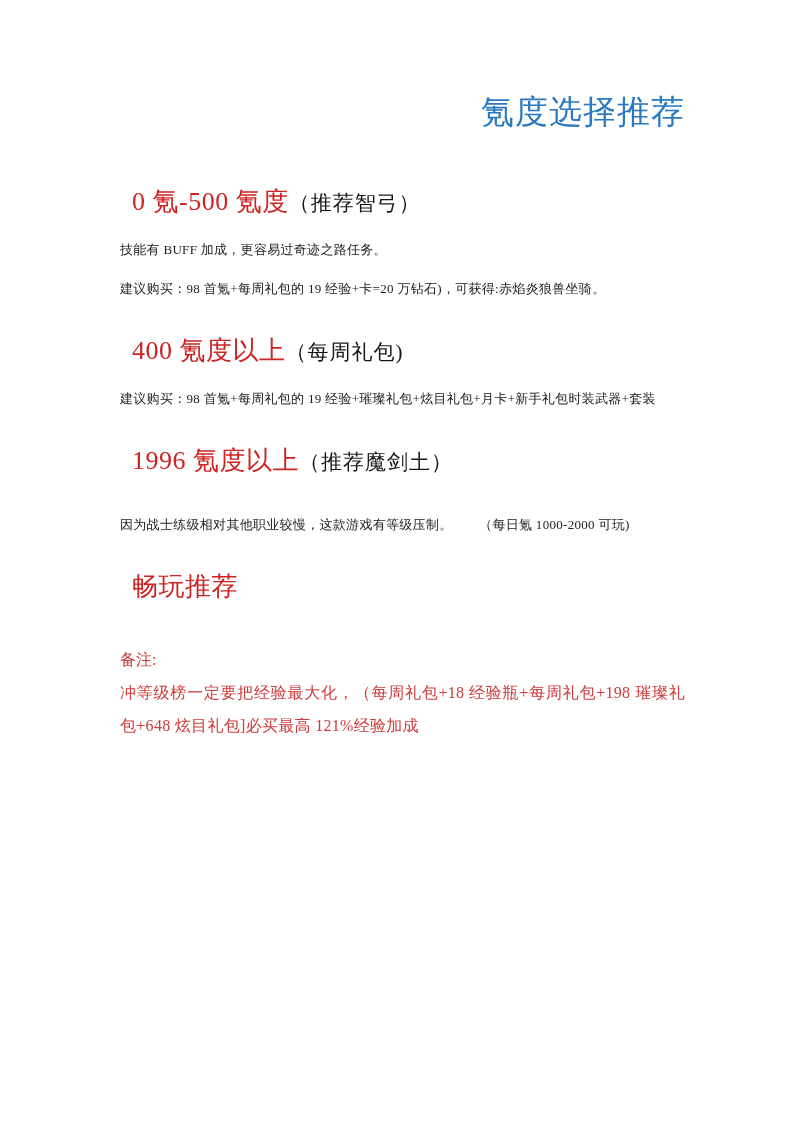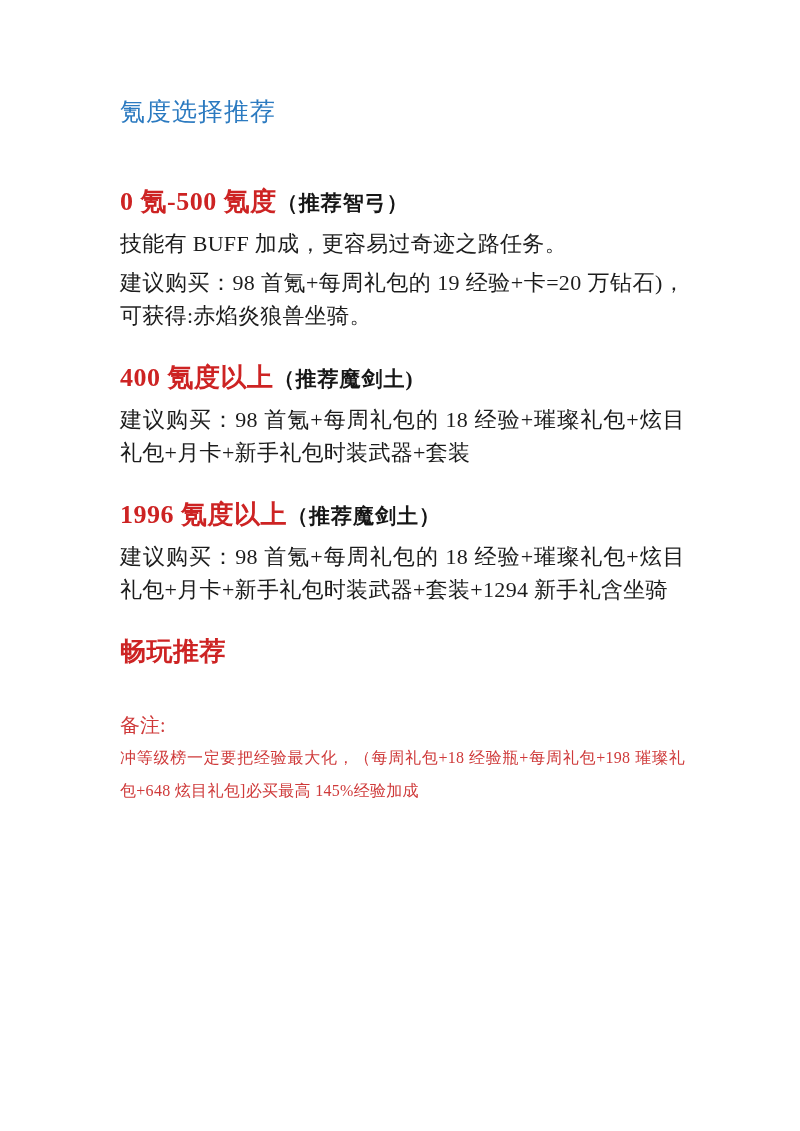--- a/index.html
+++ b/index.html
@@ -12,60 +12,60 @@
     width: 800px;
     height: 1131px;
     background: #ffffff;
     overflow: hidden;
     font-family: "Liberation Serif", "DejaVu Serif", serif;
     box-sizing: border-box;
     padding: 90px 115px 0 120px;
   }
   .doc-title {
     margin: 0;
-    text-align: left;
-    font-size: 25px;
+    text-align: right;
+    font-size: 33px;
     font-weight: 400;
     letter-spacing: 1px;
     color: #2b7ac0;
     line-height: 44px;
   }
   .section {
     margin-top: 28px;
   }
   .section.first {
     margin-top: 50px;
   }
   .section-heading {
-    margin: 0;
+    margin: 12px;
     font-size: 26px;
     line-height: 36px;
-    font-weight: 700;
+    font-weight: 400;
     color: #cd2323;
     letter-spacing: 0.5px;
   }
   .section-heading .heading-note {
     color: #161616;
     font-size: 21px;
     letter-spacing: 1px;
   }
   .section p {
     margin: 6px 0 0 0;
-    font-size: 22px;
+    font-size: 13px;
     line-height: 33px;
     color: #1c1c1c;
     text-align: justify;
     letter-spacing: 0.3px;
   }
   .note {
     margin-top: 38px;
   }
   .note .note-label {
     margin: 0;
-    font-size: 20px;
+    font-size: 16px;
     line-height: 32px;
     color: #cf3a3a;
   }
   .note .note-text {
     margin: 0;
     font-size: 16px;
     line-height: 33px;
     color: #cf3a3a;
     text-align: justify;
     letter-spacing: 0.3px;
@@ -81,39 +81,39 @@
   <div class="section first">
     <h2 class="section-heading">
       <span>0 氪-500 氪度</span><span class="heading-note">（推荐智弓）</span>
     </h2>
     <p>技能有 BUFF 加成，更容易过奇迹之路任务。</p>
     <p>建议购买：98 首氪+每周礼包的 19 经验+卡=20 万钻石)，可获得:赤焰炎狼兽坐骑。</p>
   </div>
 
   <div class="section">
     <h2 class="section-heading">
-      <span>400 氪度以上</span><span class="heading-note">（推荐魔剑土)</span>
+      <span>400 氪度以上</span><span class="heading-note">（每周礼包)</span>
     </h2>
-    <p>建议购买：98 首氪+每周礼包的 18 经验+璀璨礼包+炫目礼包+月卡+新手礼包时装武器+套装</p>
+    <p>建议购买：98 首氪+每周礼包的 19 经验+璀璨礼包+炫目礼包+月卡+新手礼包时装武器+套装</p>
   </div>
 
   <div class="section">
     <h2 class="section-heading">
       <span>1996 氪度以上</span><span class="heading-note">（推荐魔剑土）</span>
     </h2>
-    <p>建议购买：98 首氪+每周礼包的 18 经验+璀璨礼包+炫目礼包+月卡+新手礼包时装武器+套装+1294 新手礼含坐骑</p>
   </div>
 
   <div class="section">
+    <p>因为战士练级相对其他职业较慢，这款游戏有等级压制。　　（每日氪 1000-2000 可玩)</p>
   </div>
 
   <div class="section">
     <h2 class="section-heading">
       <span>畅玩推荐</span><span class="heading-note"></span>
     </h2>
   </div>
 
   <div class="note">
     <p class="note-label">备注:</p>
-    <p class="note-text">冲等级榜一定要把经验最大化，（每周礼包+18 经验瓶+每周礼包+198 璀璨礼包+648 炫目礼包]必买最高 145%经验加成</p>
+    <p class="note-text">冲等级榜一定要把经验最大化，（每周礼包+18 经验瓶+每周礼包+198 璀璨礼包+648 炫目礼包]必买最高 121%经验加成</p>
   </div>
 
 </div>
 
 </body></html>

